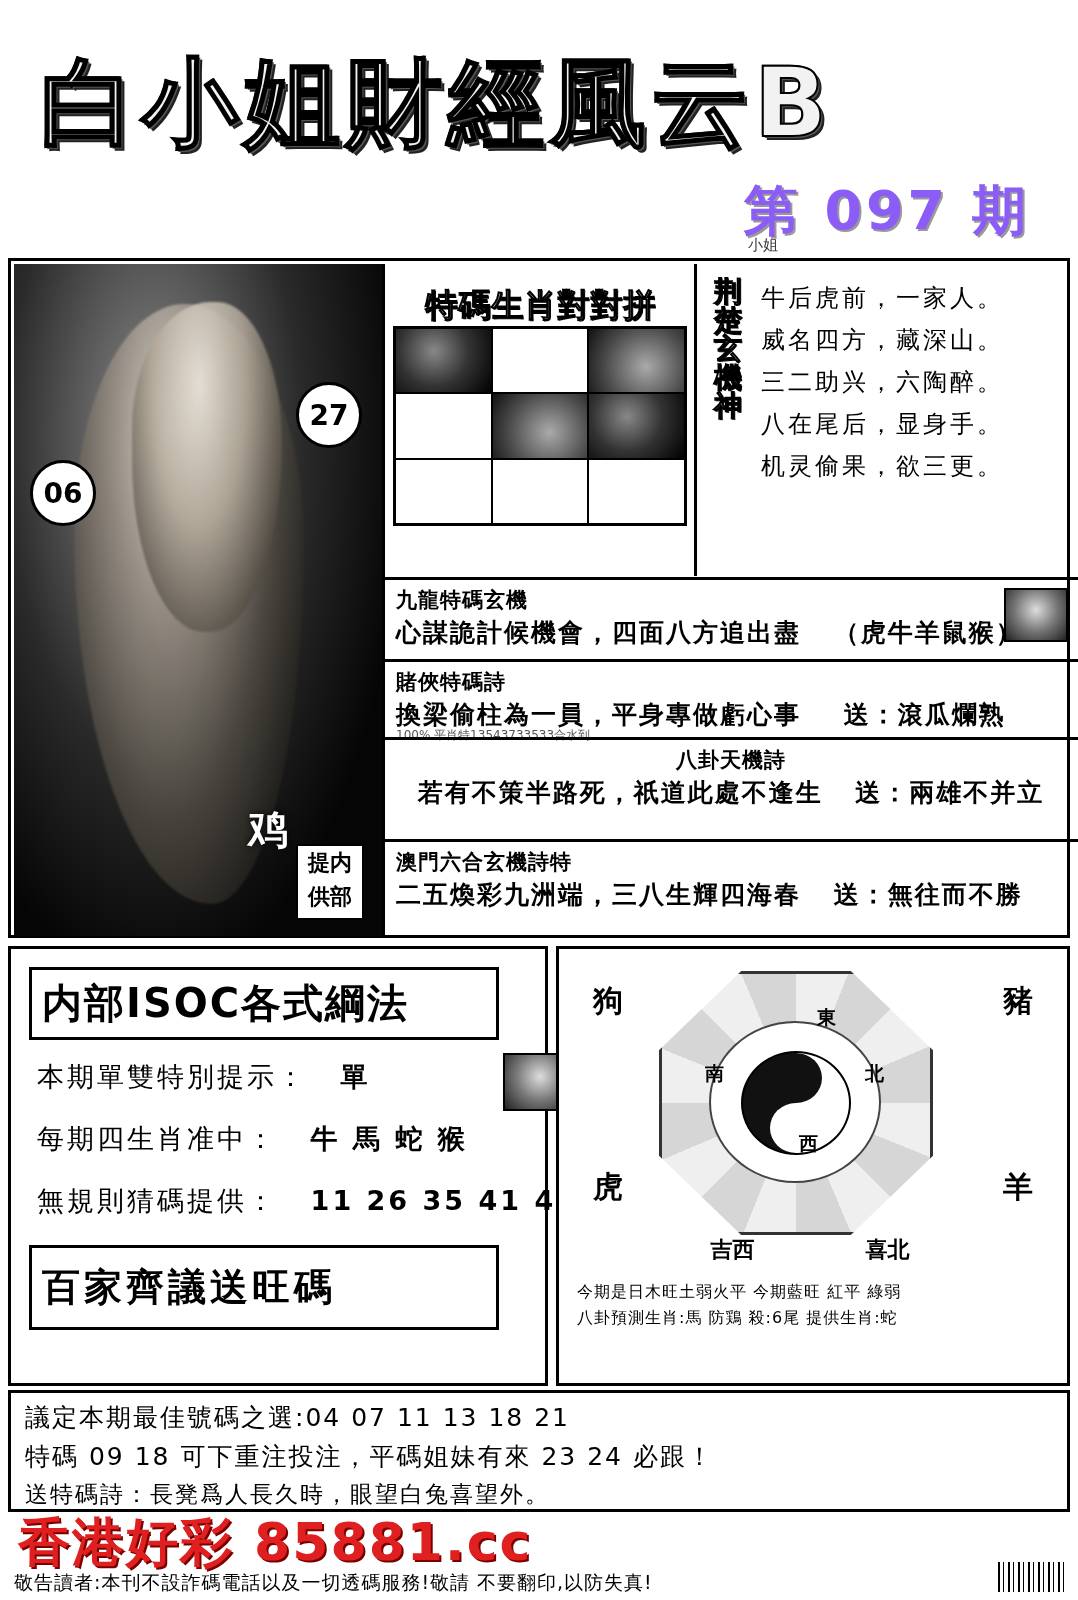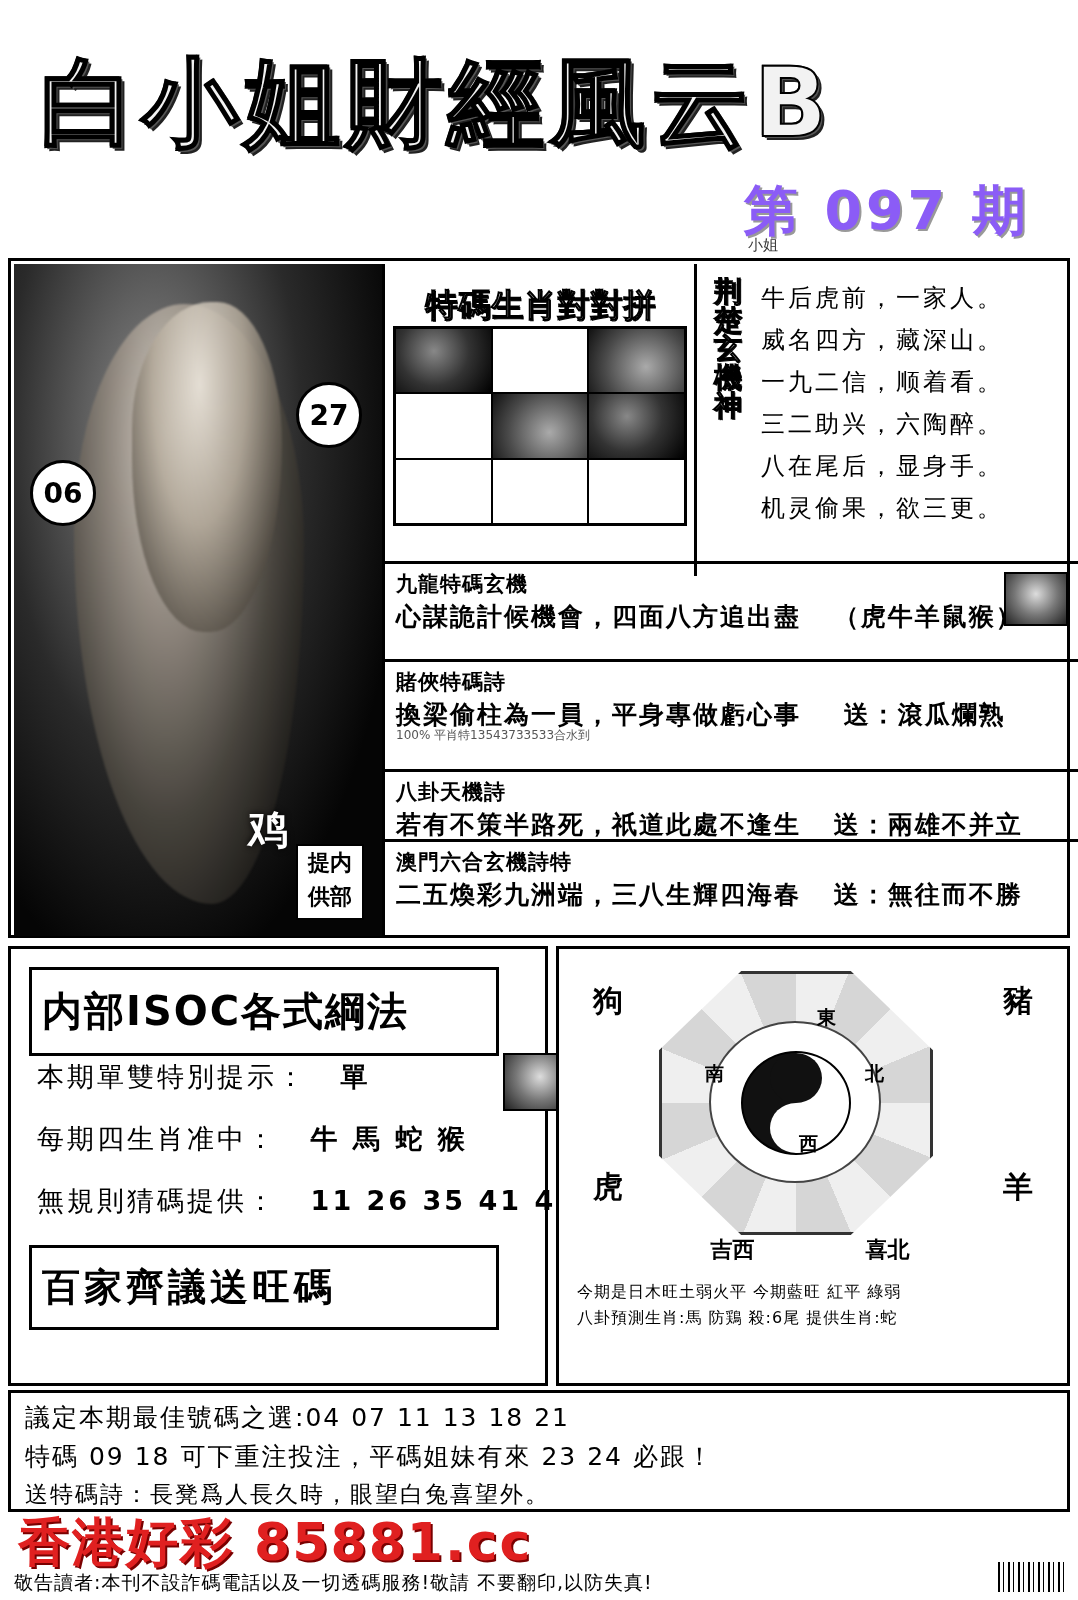--- a/index.html
+++ b/index.html
@@ -251,21 +251,21 @@
     width: 540px; height: 440px;
     border: 3px solid #000;
     box-sizing: border-box;
     background: #fff;
   }
   .panel-left-title {
     position: absolute;
     left: 18px; top: 18px;
     width: 470px;
     border: 3px solid #000;
-    padding: 14px 10px;
+    padding: 6px 10px;
     font-size: 40px;
     font-weight: bold;
     letter-spacing: 2px;
     box-sizing: border-box;
     text-align: left;
   }
   .left-row {
     position: absolute;
     left: 26px;
     font-size: 27px;
@@ -459,46 +459,45 @@
       <div class="zodiac-cell light"></div>
       <div class="zodiac-cell light"></div>
     </div>
   </div>
 
   <div class="poem-col">
     <div class="poem-vertical">荆楚玄機神</div>
     <div class="poem-lines">
       <div class="poem-line">牛后虎前，一家人。</div>
       <div class="poem-line">威名四方，藏深山。</div>
-      <div class="poem-line">一九二信，顺着看。</div>
       <div class="poem-line">三二助兴，六陶醉。</div>
       <div class="poem-line">八在尾后，显身手。</div>
       <div class="poem-line">机灵偷果，欲三更。</div>
     </div>
   </div>
 
-  <div class="verse-row" style="top:300px; height:82px;">
+  <div class="verse-row" style="top:316px; height:82px;">
     <div class="verse-head">九龍特碼玄機</div>
     <div class="verse-body">
       <span>心謀詭計候機會，四面八方追出盡</span>
       <span style="margin-left:22px;">（虎牛羊鼠猴）</span>
     </div>
     <div class="verse-icon"></div>
   </div>
 
   <div class="verse-row" style="top:398px; height:90px;">
     <div class="verse-head">賭俠特碼詩</div>
     <div class="verse-body">
       <span>換梁偷柱為一員，平身專做虧心事</span>
       <span style="margin-left:32px;">送：滾瓜爛熟</span>
     </div>
     <div class="verse-extra">100% 平肖特13543733533合水到</div>
   </div>
 
-  <div class="verse-row" style="top:508px; height:90px;">
+  <div class="verse-row" style="top:476px; height:90px;text-align:center;">
     <div class="verse-head">八卦天機詩</div>
     <div class="verse-body">
       <span>若有不策半路死，祇道此處不逢生</span>
       <span style="margin-left:22px;">送：兩雄不并立</span>
     </div>
   </div>
 
   <div class="verse-row" style="top:578px; height:94px;">
     <div class="verse-head">澳門六合玄機詩特</div>
     <div class="verse-body">

